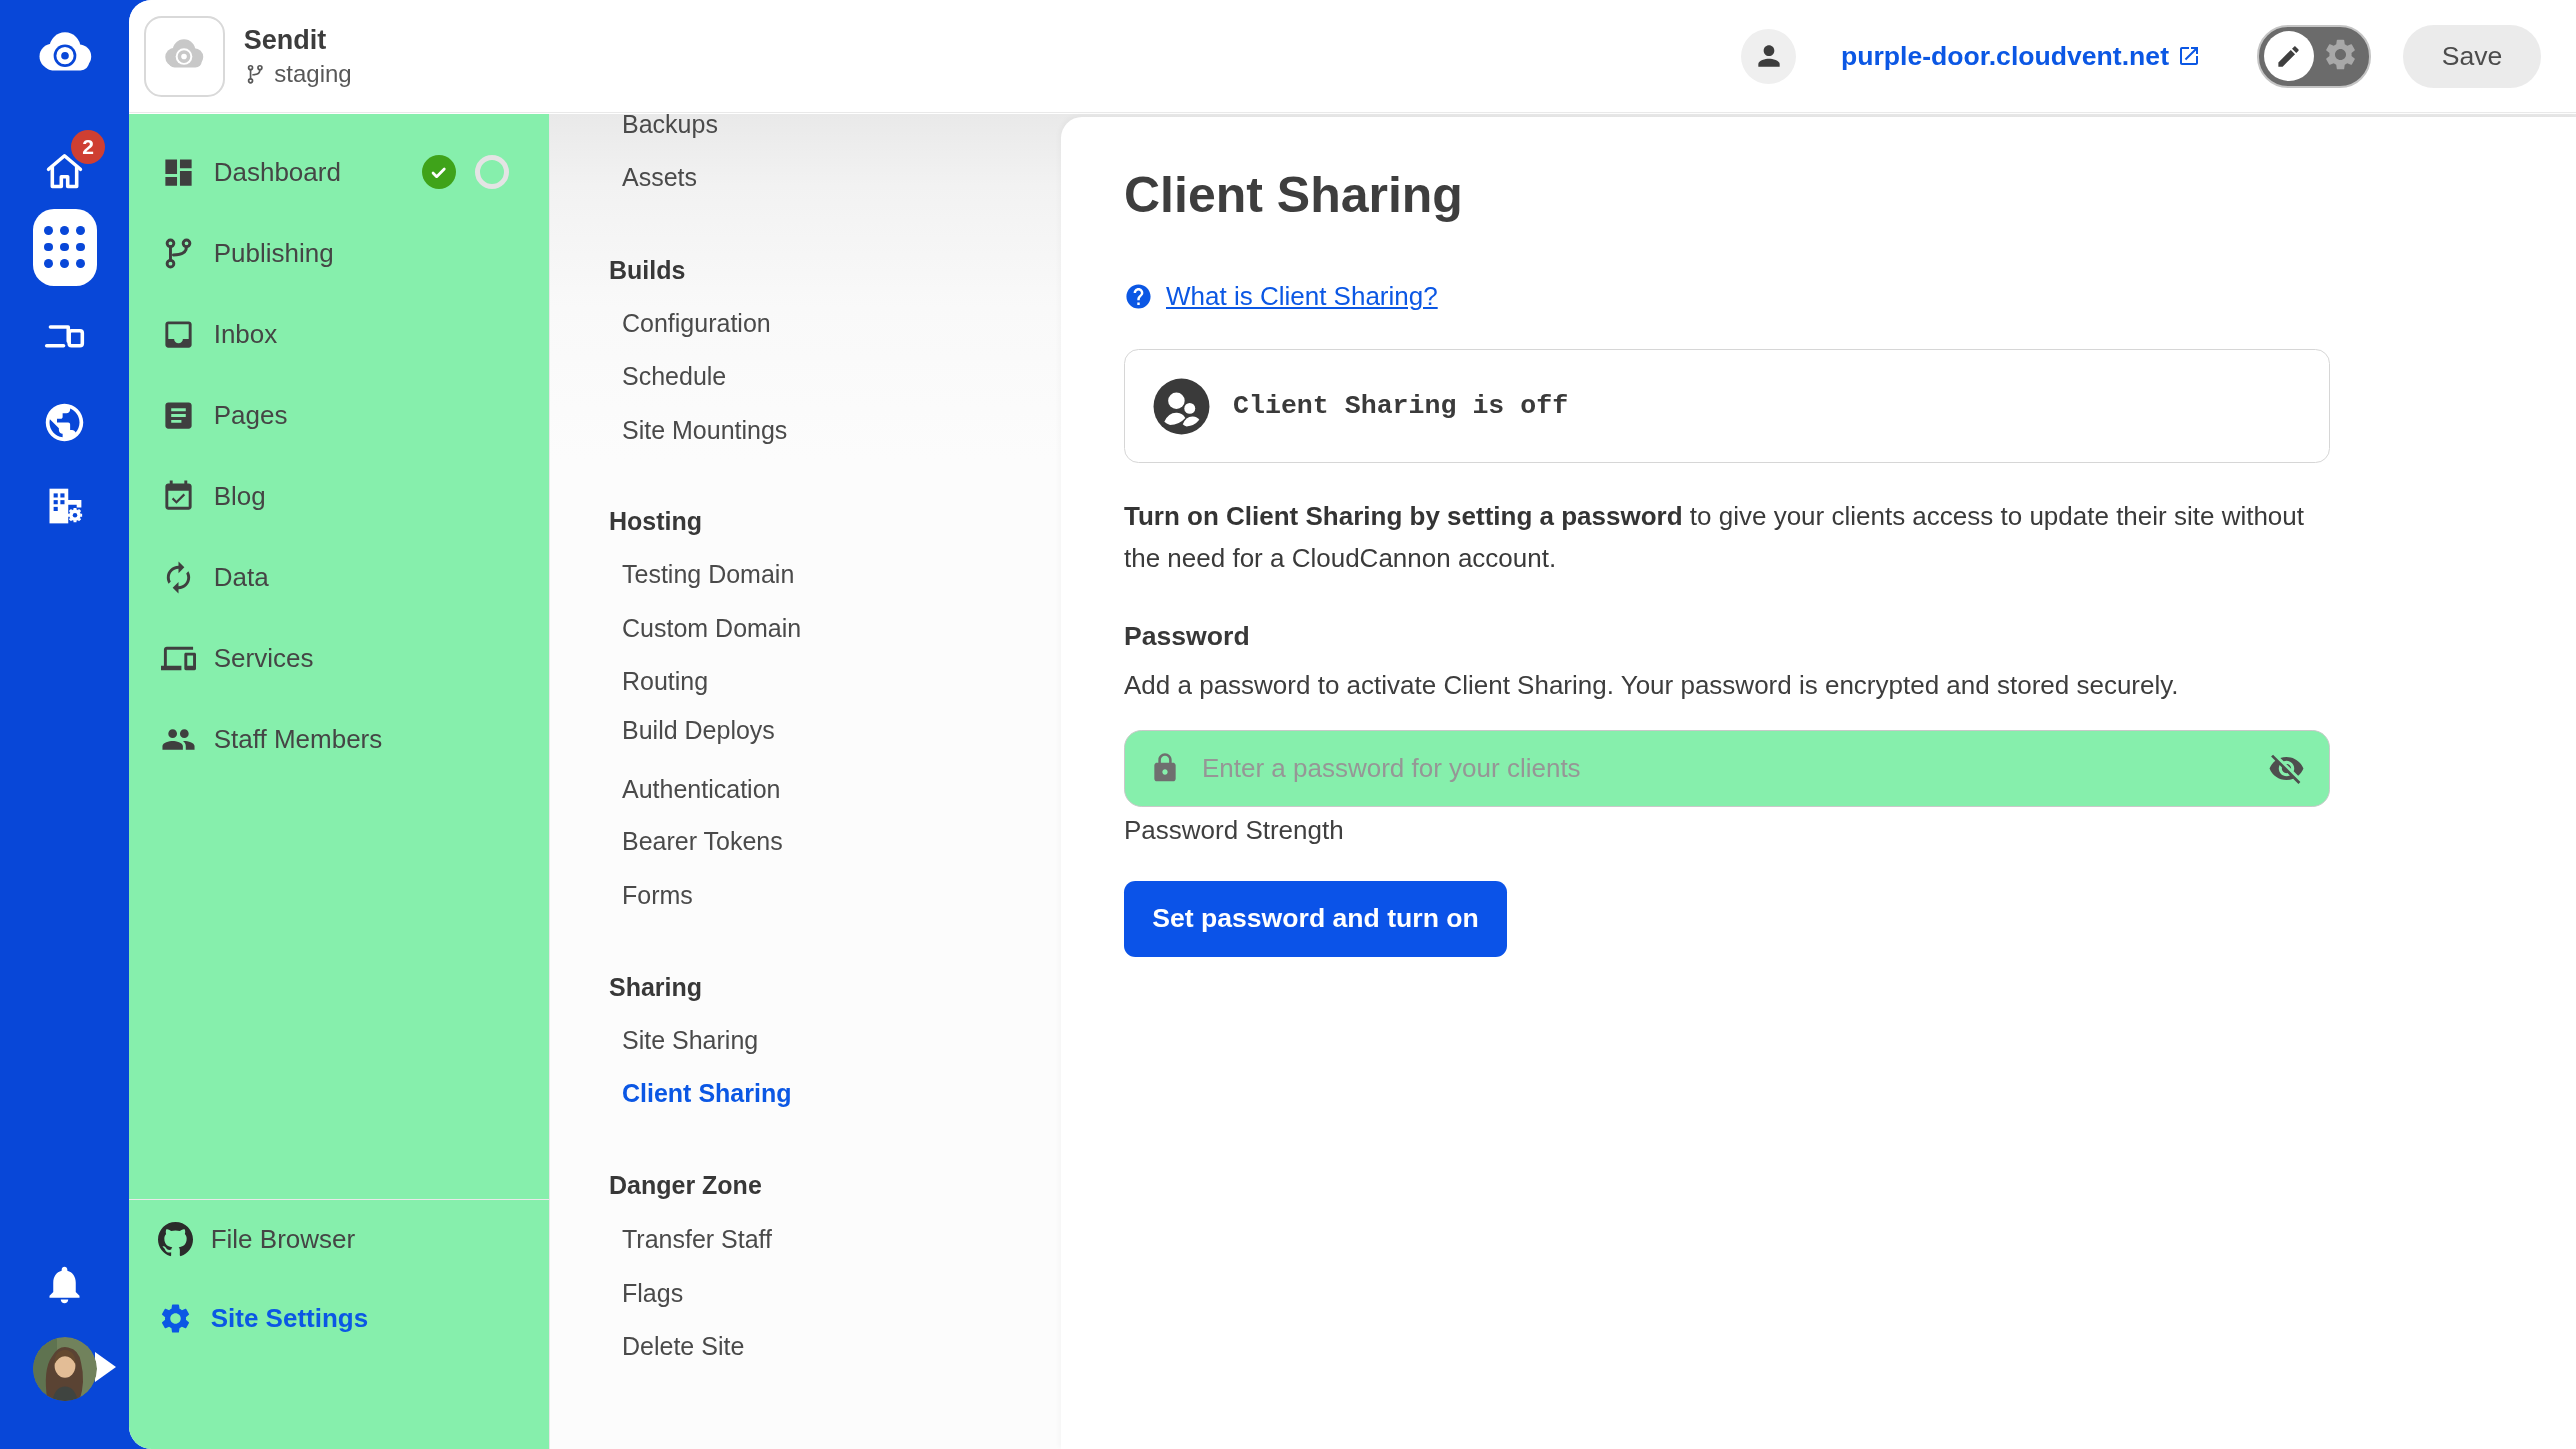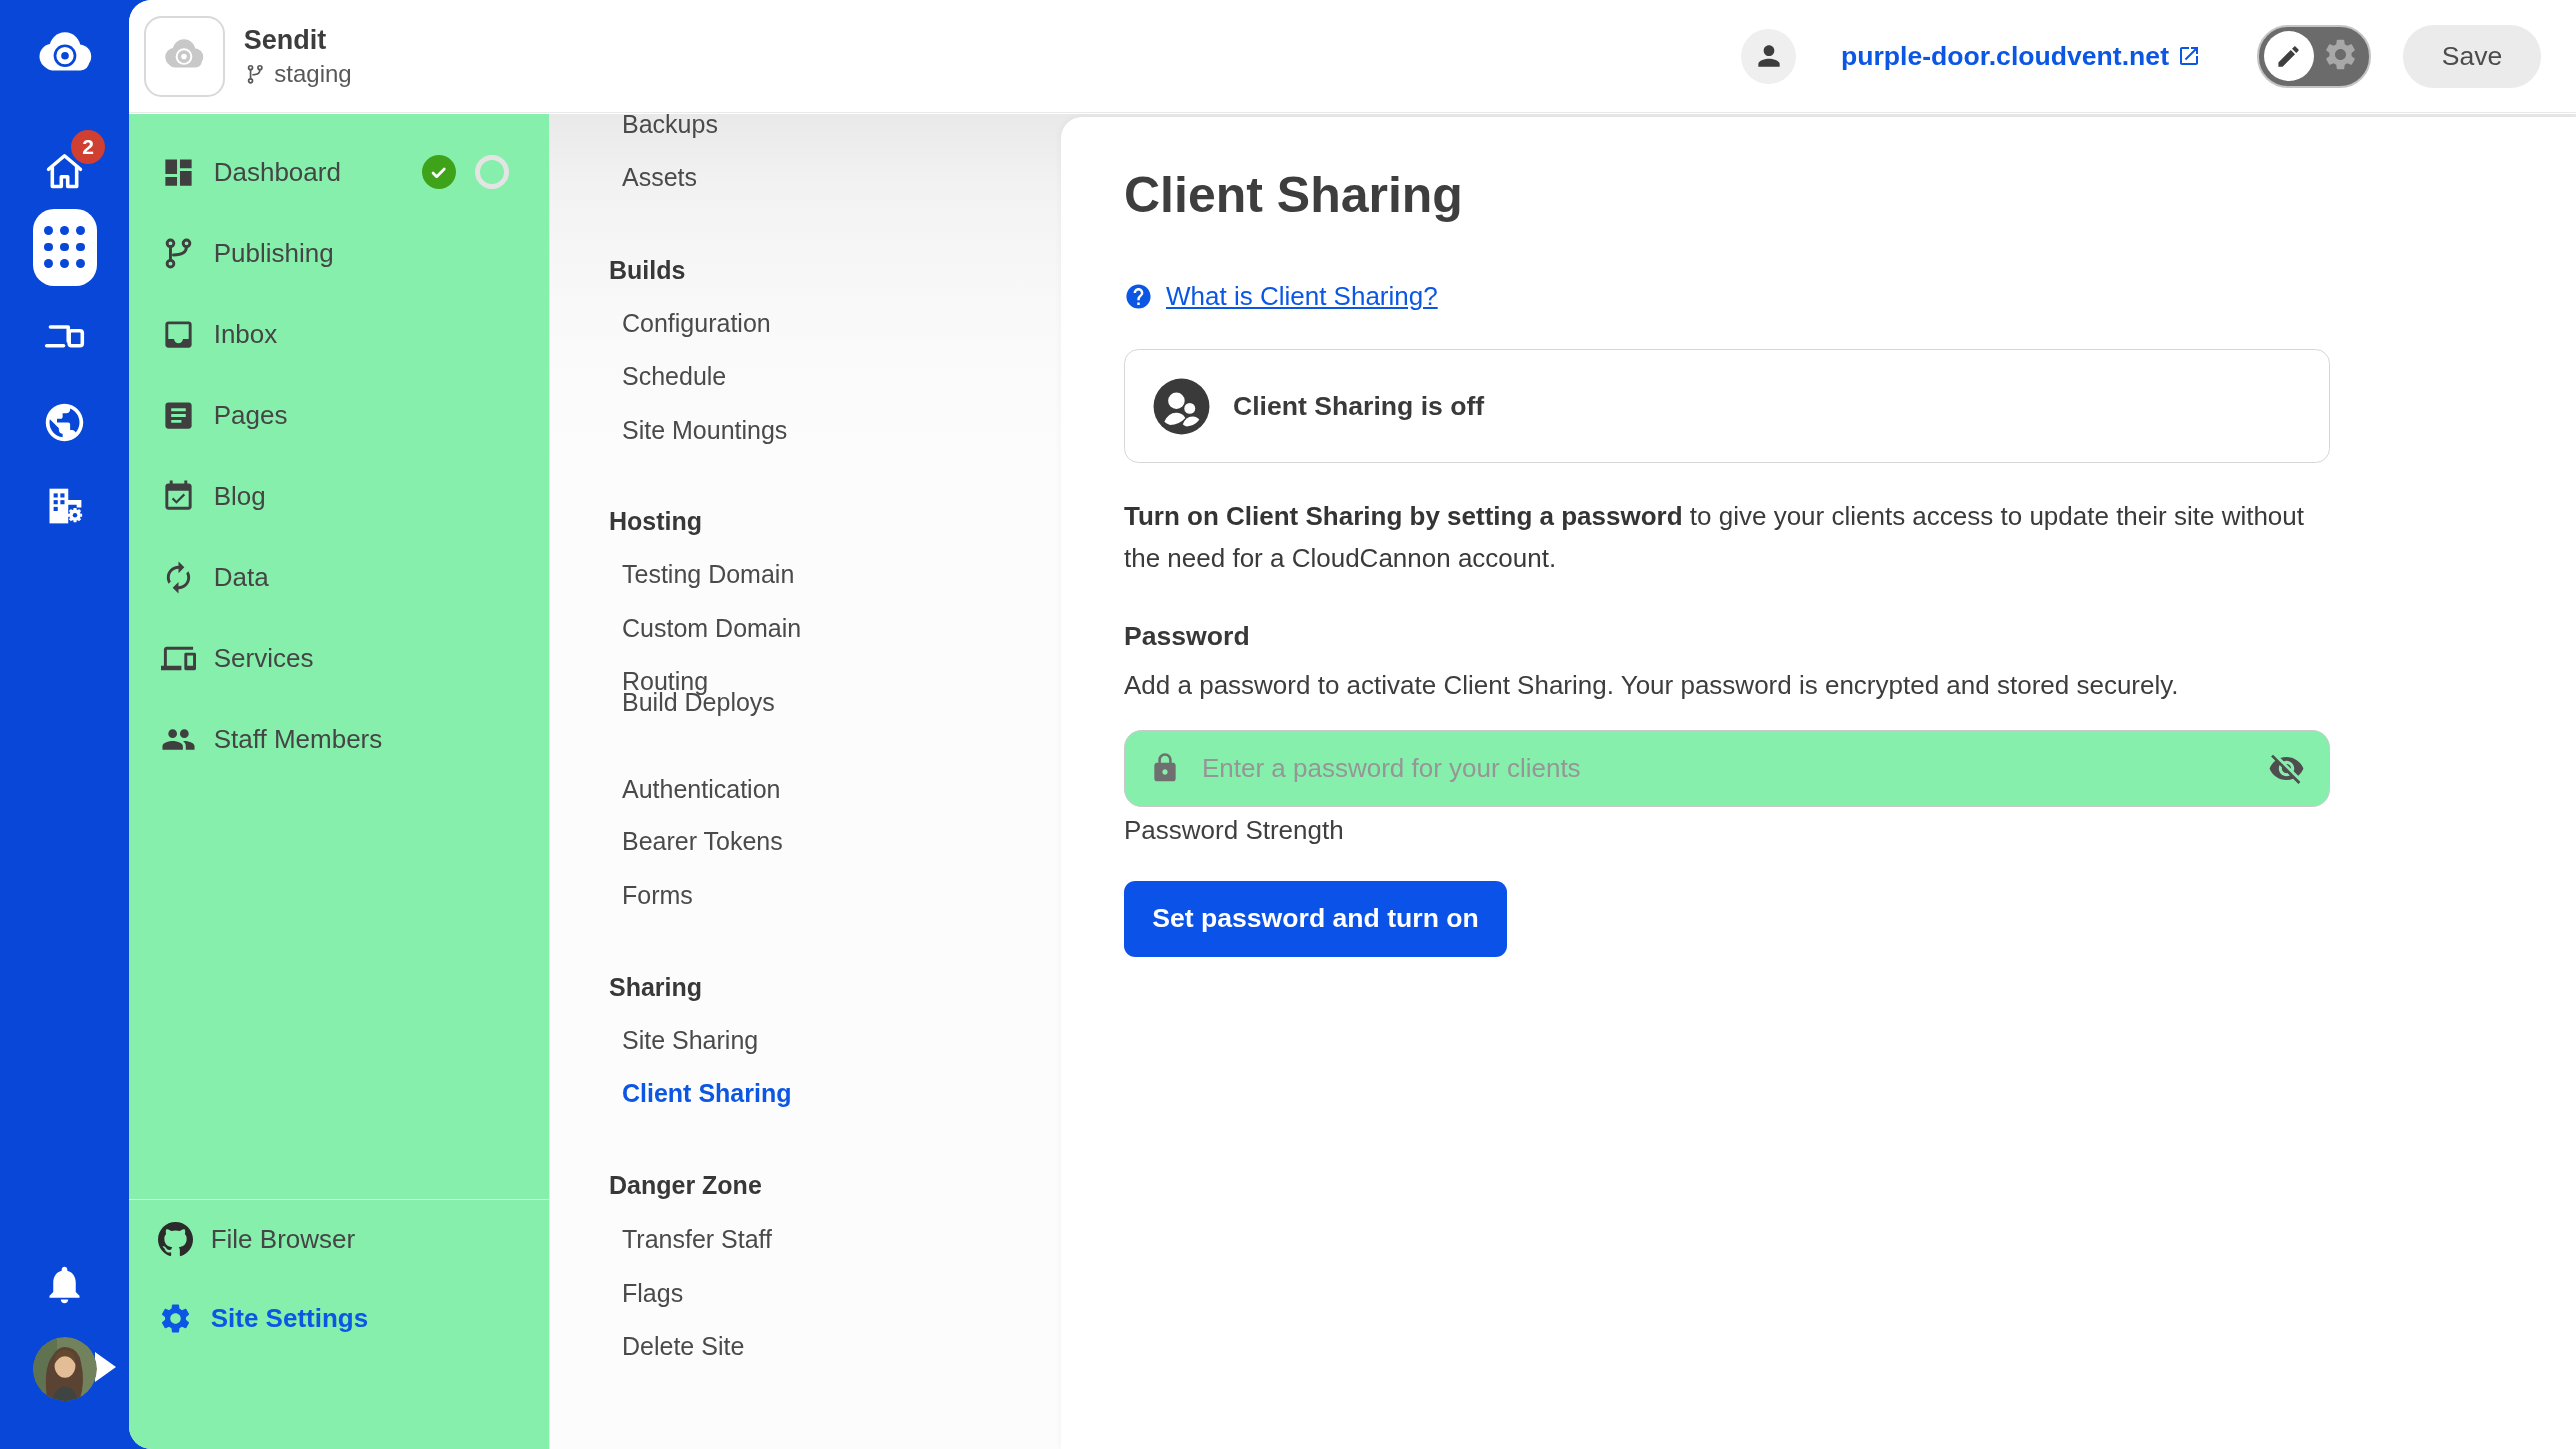--- a/index.html
+++ b/index.html
@@ -87,21 +87,21 @@
 
   
   .content{position:absolute;left:511px;top:3.2px;right:0;bottom:0;background:#fff;border-top-left-radius:21px;padding:52px 64px 0 63px;box-shadow:-1.6px -1.6px 4.8px rgba(0,0,0,0.03);}
   .page-title{font-size:50px;line-height:53px;font-weight:700;color:#3e3e3e;}
   .help-row{margin-top:61px;height:27px;display:flex;align-items:center;}
   .help-row .q-ic{width:29px;height:29px;color:var(--accent);flex:none;}
   .help-row .q-ic svg{width:29px;height:29px;display:block;}
   .help-link{margin-left:13px;font-size:26px;font-weight:500;color:var(--accent);text-decoration:underline;cursor:pointer;}
   .status-card{margin-top:39px;width:1206px;height:114px;border:1.6px solid var(--border);border-radius:14.5px;display:flex;align-items:center;background:#fff;}
   .sc-icon{width:61px;height:61px;margin-left:26px;flex:none;}
-  .sc-text{margin-left:21px;font-size:26.6px;font-weight:700;color:#3a3a3a;}
+  .sc-text{margin-left:21px;font-size:26.6px;font-weight:700;color:#3a3a3a;font-family:Liberation Mono, monospace;}
   .intro{margin-top:32px;max-width:1220px;font-size:26px;line-height:42px;color:#3a3a3a;}
   .intro strong{font-weight:700;color:#343434;}
   .pw-label{margin-top:42px;font-size:26.6px;font-weight:700;color:#383838;}
   .pw-desc{margin-top:17.7px;font-size:26px;color:#3d3d3d;}
   .pw-input{margin-top:29px;width:1206px;height:77px;border:1.6px solid #c9c9c9;border-radius:17.7px;display:flex;align-items:center;background:#86efac;}
   .pw-input .lock{width:32px;height:32px;color:#6f6f6f;margin-left:24px;flex:none;}
   .pw-input .lock svg{width:32px;height:32px;display:block;}
   .pw-input input{flex:1;border:none;outline:none;font-family:inherit;font-size:26px;color:#3e3e3e;padding-left:21px;background:transparent;}
   .pw-input input::placeholder{color:#969696;}
   .pw-input .eye{width:37px;height:37px;color:#4e4e4e;margin-right:24px;flex:none;cursor:pointer;background:none;border:none;padding:0;}
@@ -381,21 +381,21 @@
 
           <div class="nav-row head" style="top:156px">Builds</div>
           <div class="nav-row item" style="top:209px">Configuration</div>
           <div class="nav-row item" style="top:262px">Schedule</div>
           <div class="nav-row item" style="top:316px">Site Mountings</div>
 
           <div class="nav-row head" style="top:407px">Hosting</div>
           <div class="nav-row item" style="top:460px">Testing Domain</div>
           <div class="nav-row item" style="top:514px">Custom Domain</div>
           <div class="nav-row item" style="top:567px">Routing</div>
-          <div class="nav-row item" style="top:588px">Build Deploys</div>
+          <div class="nav-row item" style="top:616px">Build Deploys</div>
           <div class="nav-row item" style="top:675px">Authentication</div>
           <div class="nav-row item" style="top:727px">Bearer Tokens</div>
           <div class="nav-row item" style="top:781px">Forms</div>
 
           <div class="nav-row head" style="top:873px">Sharing</div>
           <div class="nav-row item" style="top:926px">Site Sharing</div>
           <div class="nav-row item active" style="top:979px">Client Sharing</div>
 
           <div class="nav-row head" style="top:1071px">Danger Zone</div>
           <div class="nav-row item" style="top:1125px">Transfer Staff</div>

